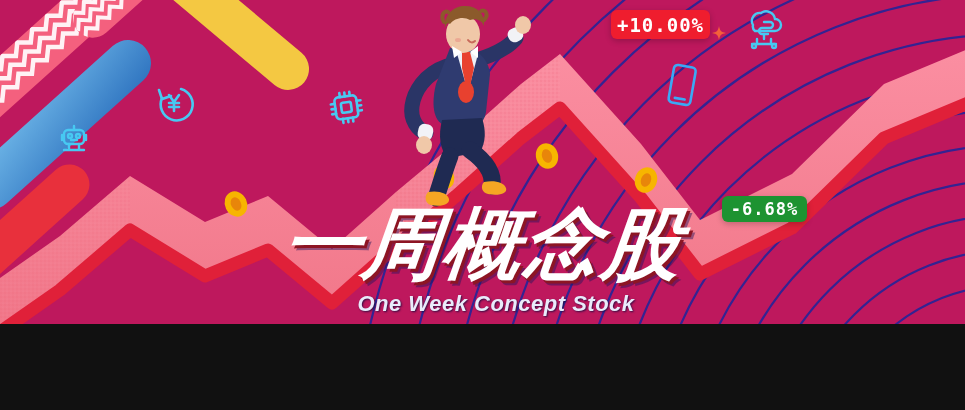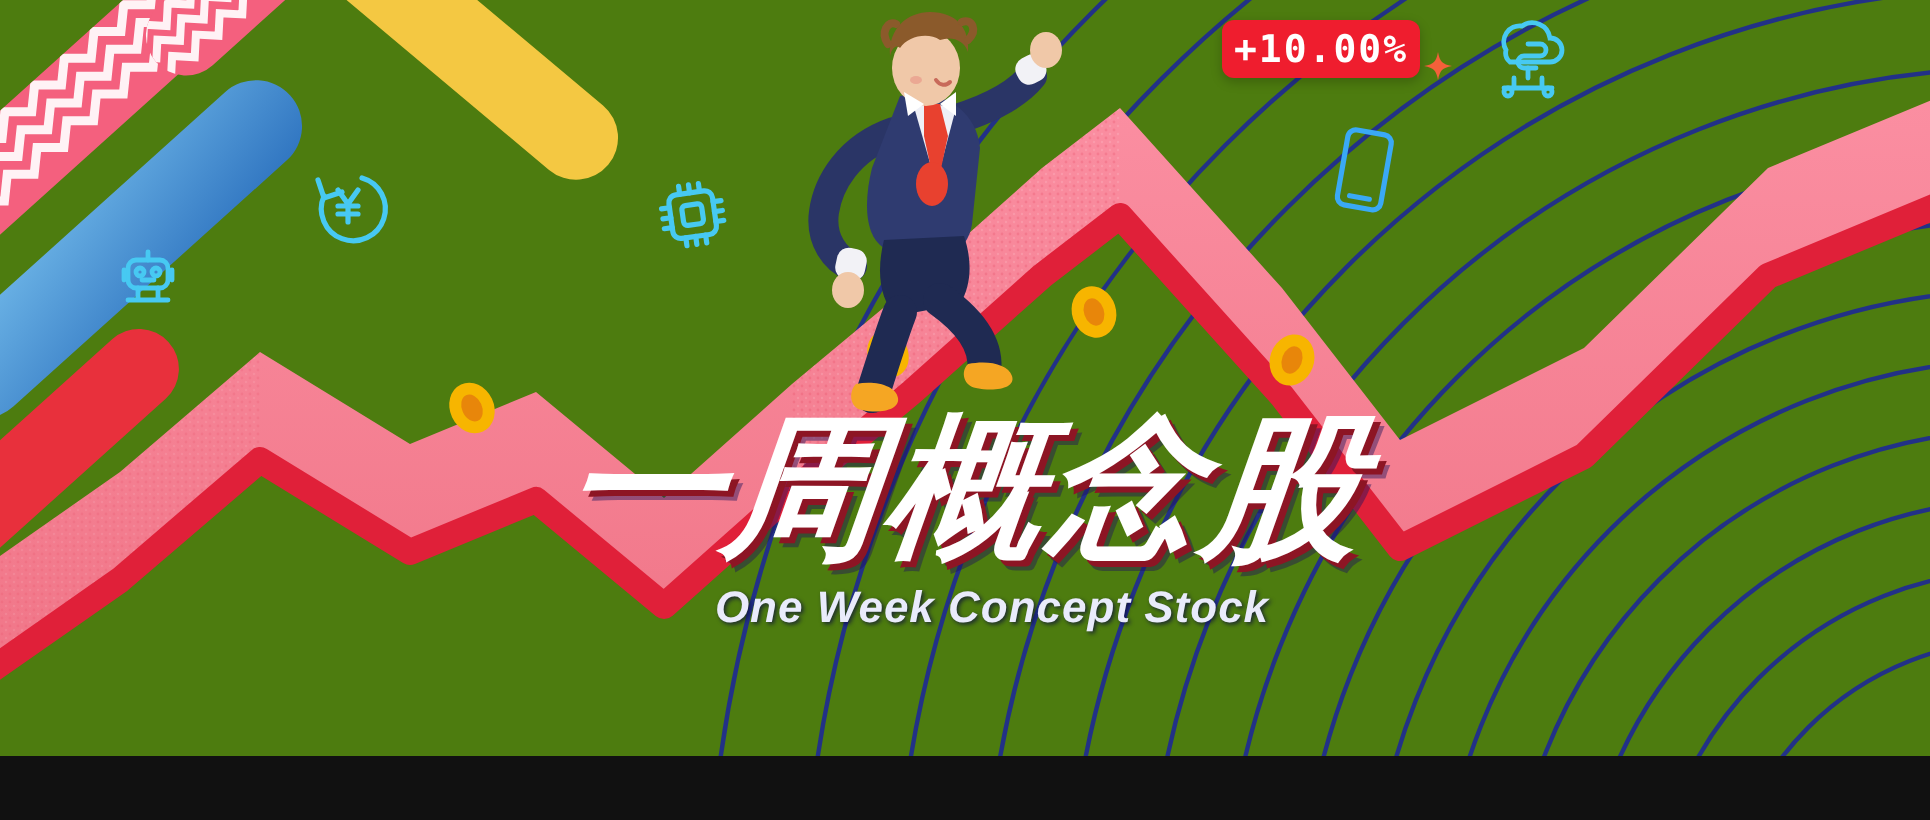--- a/index.html
+++ b/index.html
@@ -1,18 +1,18 @@
 <!DOCTYPE html>
 <html><head>
 <meta charset="utf-8">
 <style>
   html,body{margin:0;padding:0;background:#111;}
   #banner{
-    position:relative;width:965px;height:378px;overflow:hidden;
-    background:#4d7c0f;
+    position:relative;width:965px;height:324px;overflow:hidden;
+    background:#be185d;
     font-family:"Liberation Sans", sans-serif;
     user-select:none;
     text-decoration:underline;
   }
   .svgfull{position:absolute;left:0;top:0;width:965px;height:410px;display:block;}
 
   
   #title-block{
     position:absolute;left:0;right:0;top:205px;text-align:center;z-index:40;
     pointer-events:none;
@@ -279,19 +279,20 @@
       <circle cx="30" cy="38" r="2"></circle>
     </g>
 
     <g fill="#f4603a" transform="translate(712,26)">
       <path d="M7 0 C8 5 9 6 14 7 C9 8 8 9 7 14 C6 9 5 8 0 7 C5 6 6 5 7 0 Z"></path>
     </g>
   </svg>
 
   <div class="badge" id="badge-up">+10.00%</div>
 
+  <div class="badge" id="badge-down">-6.68%</div>
 
   <div id="title-block">
     <div id="main-title">一周概念股</div>
     <div id="sub-title">One Week Concept Stock</div>
   </div>
 
 </div>
 
 </body></html>

